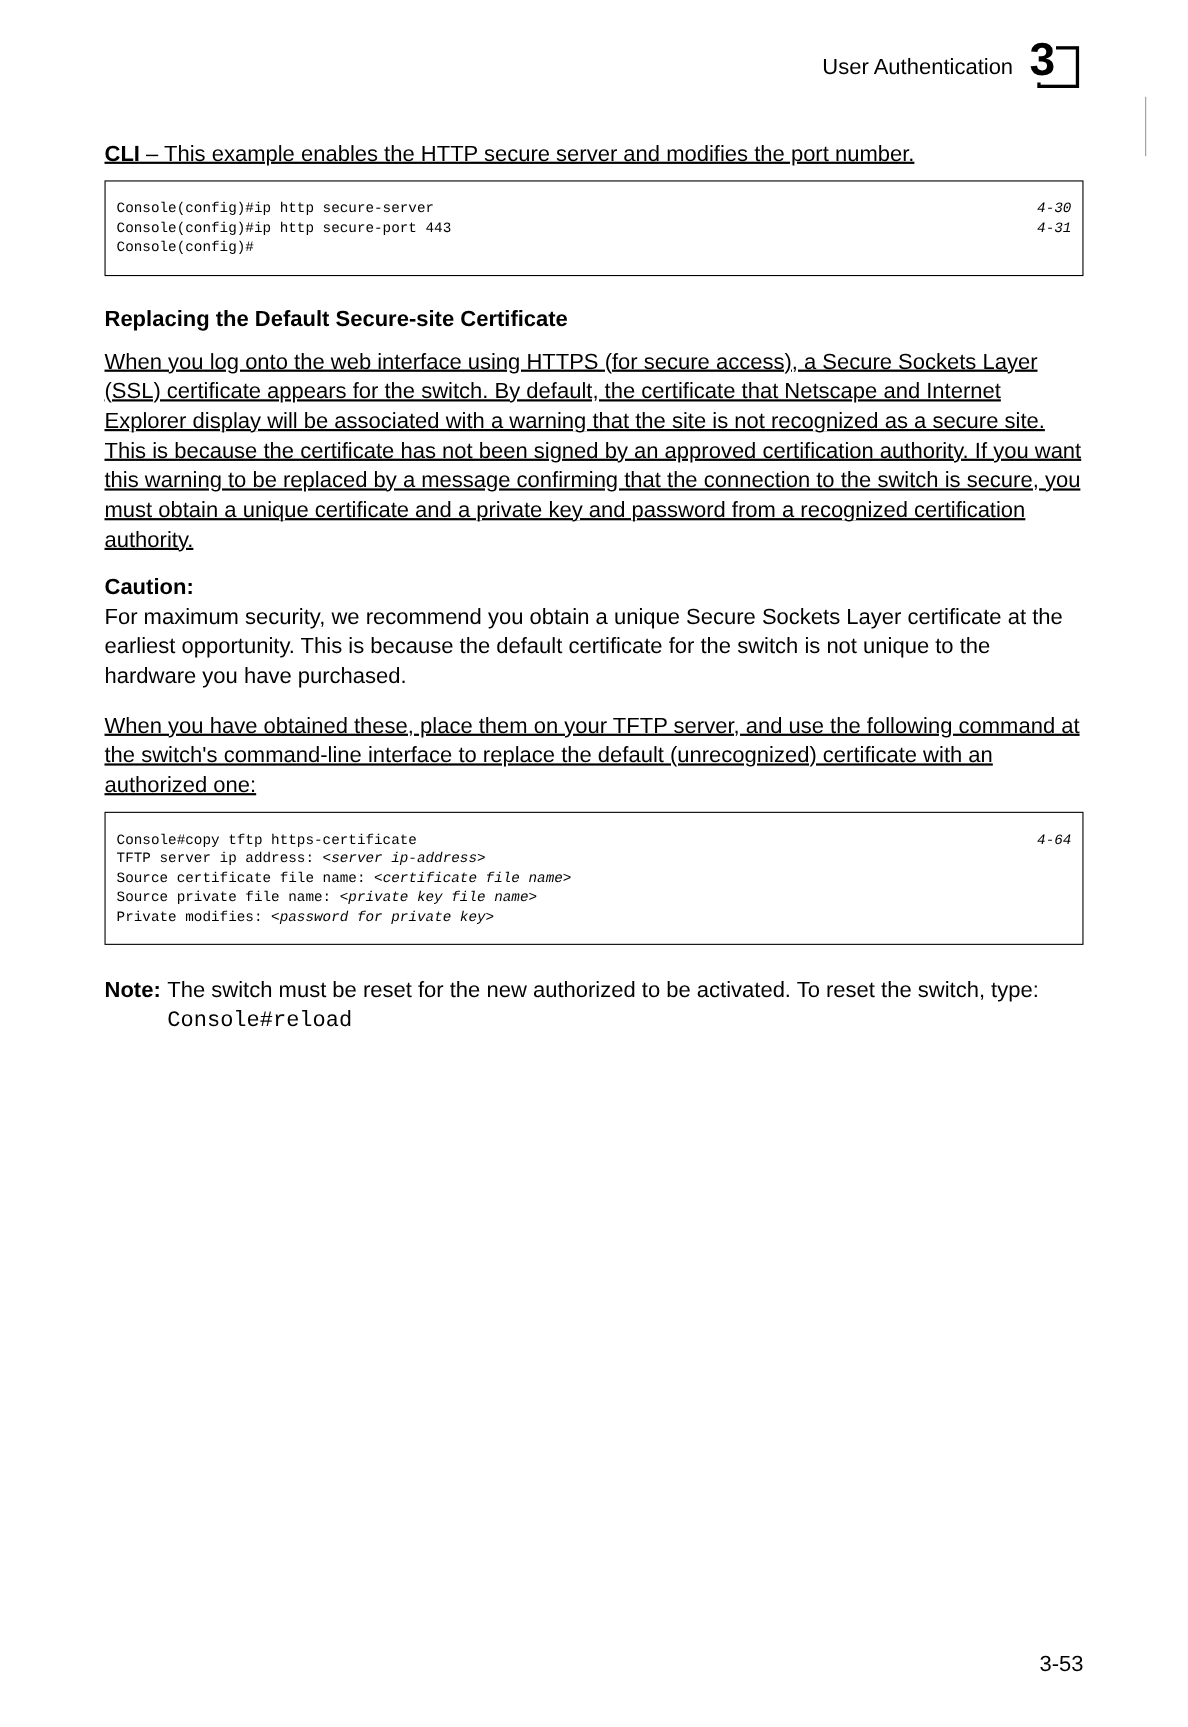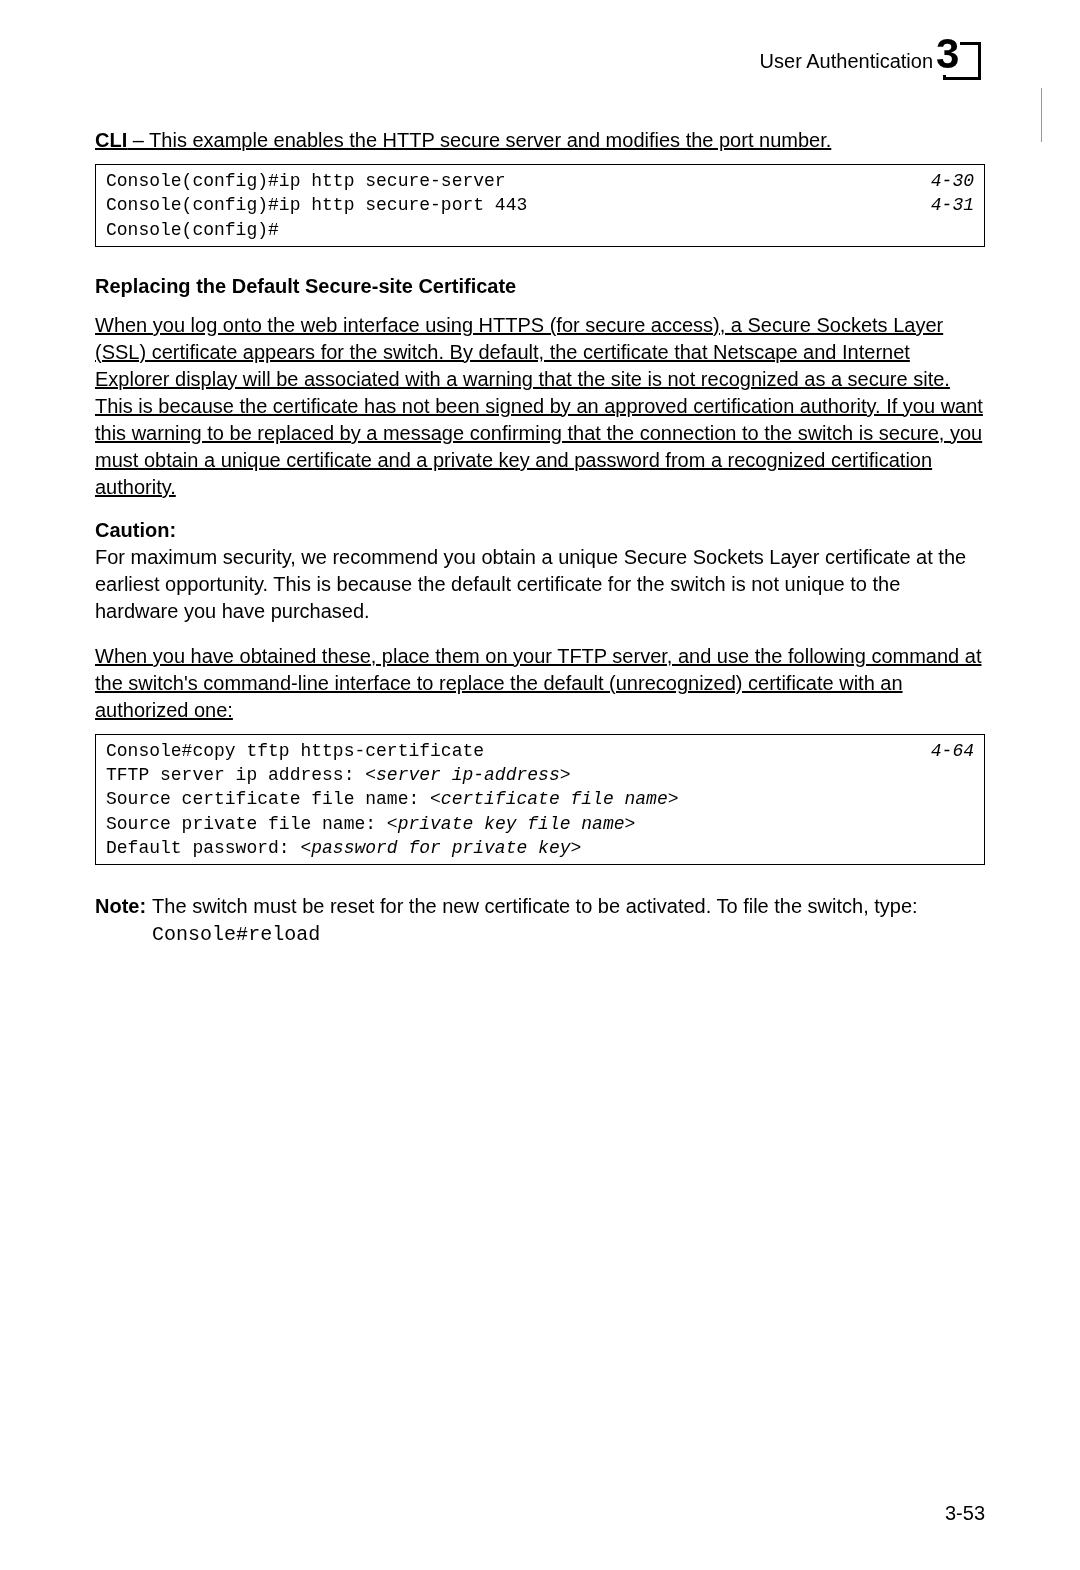--- a/index.html
+++ b/index.html
@@ -12,21 +12,21 @@
       background: #fff;
       width: 1080px;
       height: 1570px;
       padding: 35px 95px 35px 95px;
       position: relative;
     }
     .header-row {
       display: flex;
       justify-content: flex-end;
       align-items: center;
-      gap: 0;
+      gap: 12px;
       margin-bottom: 40px;
     }
     .header-text {
       font-size: 20px;
     }
     .chapter-badge {
       width: 52px;
       height: 52px;
       position: relative;
       display: flex;
@@ -64,22 +64,22 @@
     }
     .body-text {
       font-size: 20px;
       line-height: 1.35;
       margin-bottom: 10px;
       text-decoration: underline;
     }
     .code-box {
       border: 1px solid #000;
       font-family: "Courier New", Courier, monospace;
-      font-size: 18px;
-      padding: 4px 10px;
+      font-size: 13px;
+      padding: 16px 10px;
       margin: 8px 0 28px 0;
       line-height: 1.35;
     }
     .code-row {
       display: flex;
       justify-content: space-between;
       white-space: pre;
     }
     .code-ref {
       font-style: italic;
@@ -181,24 +181,24 @@
   <div class="code-row">
     <span><span>TFTP server ip address: </span><span class="italic">&lt;server ip-address&gt;</span></span>
   </div>
   <div class="code-row">
     <span><span>Source certificate file name: </span><span class="italic">&lt;certificate file name&gt;</span></span>
   </div>
   <div class="code-row">
     <span><span>Source private file name: </span><span class="italic">&lt;private key file name&gt;</span></span>
   </div>
   <div class="code-row">
-    <span><span>Default password: </span><span class="italic">&lt;password for private key&gt;</span></span>
+    <span><span>Private modifies: </span><span class="italic">&lt;password for private key&gt;</span></span>
   </div>
 </div>
 
 <div class="note-block">
   <div class="note-label">Note:</div>
   <div>
-    <span>The switch must be reset for the new certificate to be activated. To file the switch, type: </span><span class="mono-inline">Console#reload</span>
+    <span>The switch must be reset for the new authorized to be activated. To reset the switch, type: </span><span class="mono-inline">Console#reload</span>
   </div>
 </div>
 
 <div class="page-footer">3-53</div>
 
 </body></html>

